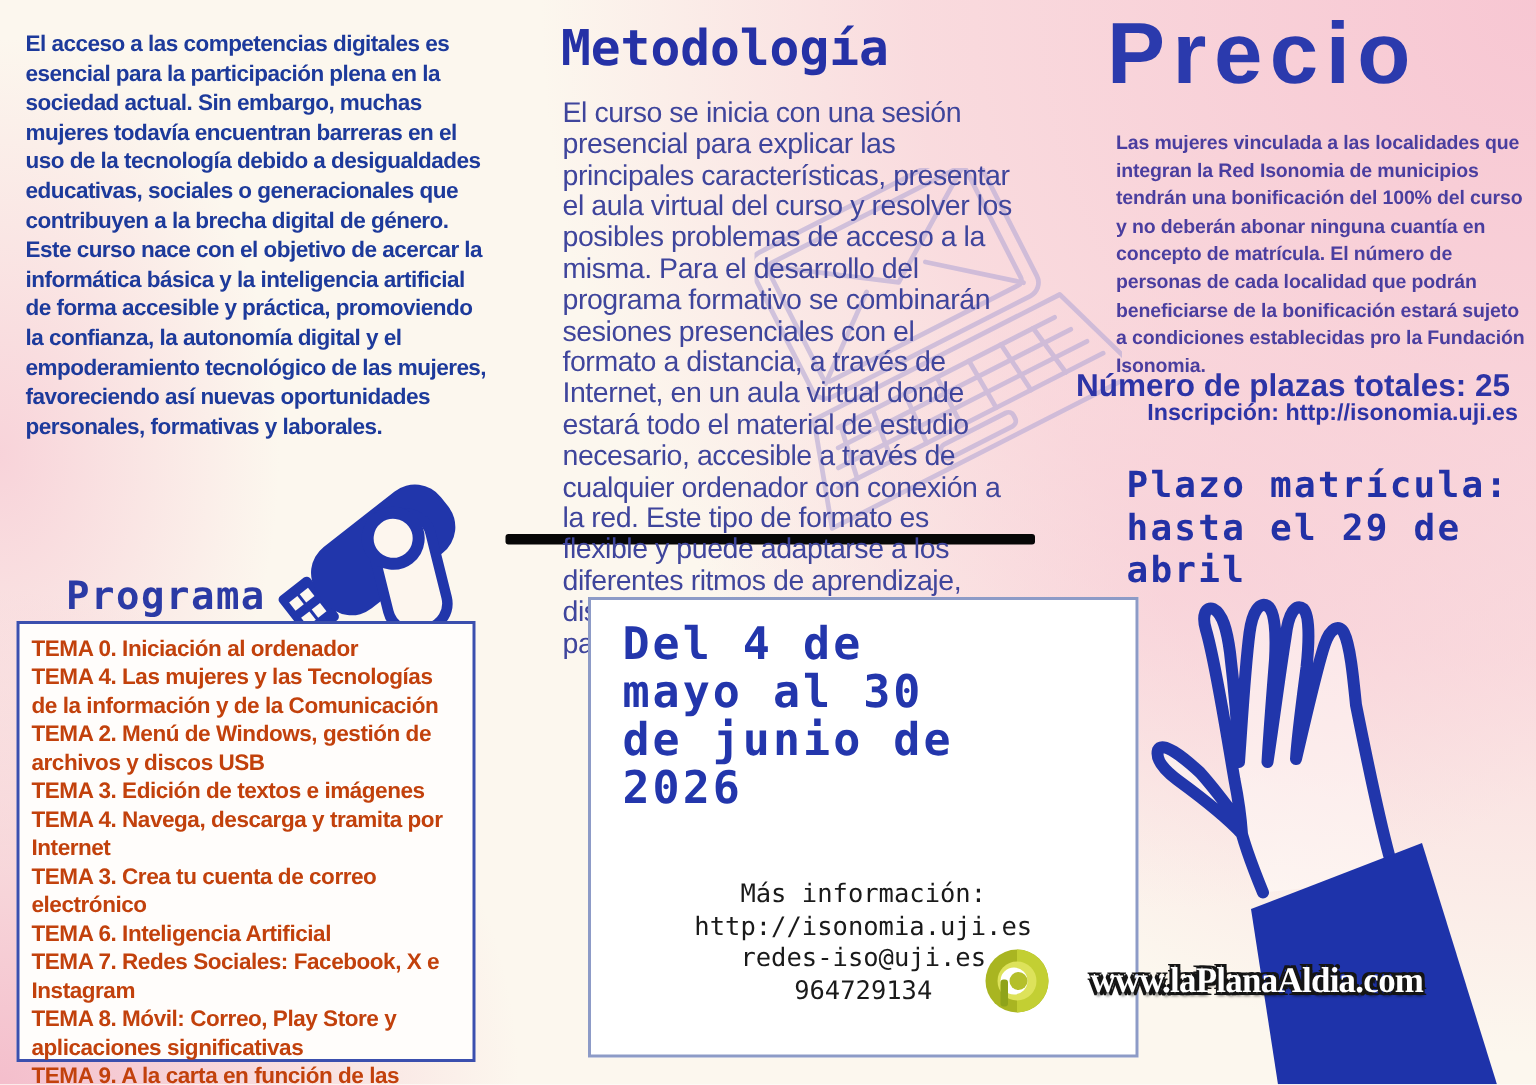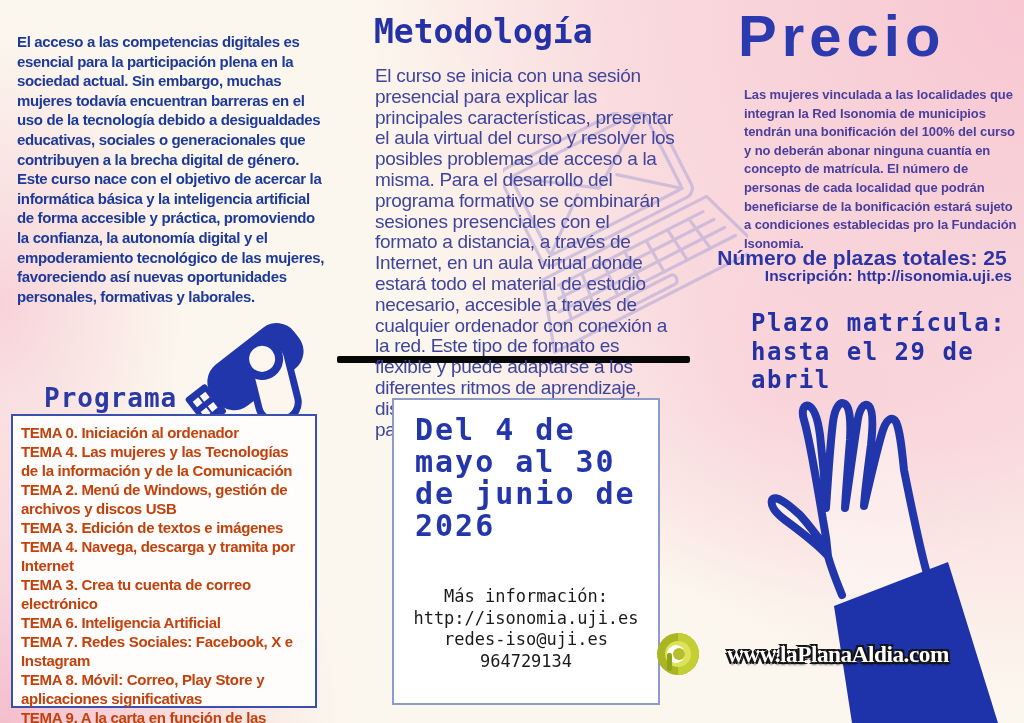--- a/index.html
+++ b/index.html
@@ -13,21 +13,21 @@
       radial-gradient(52% 70% at 0% 100%, rgba(243,184,200,.9) 0%, rgba(243,184,200,0) 65%),
       radial-gradient(26% 55% at 0% 42%, rgba(246,196,209,.7) 0%, rgba(246,196,209,0) 70%),
       radial-gradient(42% 40% at 76% 55%, rgba(247,203,214,.45) 0%, rgba(247,203,214,0) 72%),
       #fcf7ee;
   }
   .mono{font-family:"DejaVu Sans Mono","Liberation Mono",monospace;}
   .abs{position:absolute;}
 
   
   .intro{
-    left:17px;top:32px;width:313px;
+    left:17px;top:20px;width:313px;
     font-weight:bold;font-size:15px;line-height:19.6px;letter-spacing:-0.35px;
     color:#1d3a9b;
   }
   .programa-title{
     left:44px;top:383px;
     font-weight:bold;font-size:26px;color:#2b3aa5;letter-spacing:1px;
   }
   .tema-box{
     left:11px;top:414px;width:286px;height:276px;
     background:#fffdfb;border:2px solid #3b4fae;
@@ -43,21 +43,21 @@
   .metodologia-text{
     left:375px;top:66px;width:300px;
     font-size:19px;line-height:20.8px;letter-spacing:-0.3px;
     color:#3f459c;
   }
   .divider{
     left:337px;top:356px;width:353px;height:7px;
     background:#070707;border-radius:2px;
   }
   .dates-box{
-    left:392px;top:398px;width:268px;height:307px;
+    left:392px;top:398px;width:367px;height:307px;
     background:#ffffff;border:2px solid #8d9bc7;
     box-sizing:border-box;
   }
   .dates-text{
     position:absolute;left:21px;top:14px;width:240px;
     font-weight:bold;font-size:30px;line-height:32px;letter-spacing:2px;
     color:#2336ac;
   }
   .more-info{
     position:absolute;left:0;top:186px;width:100%;

